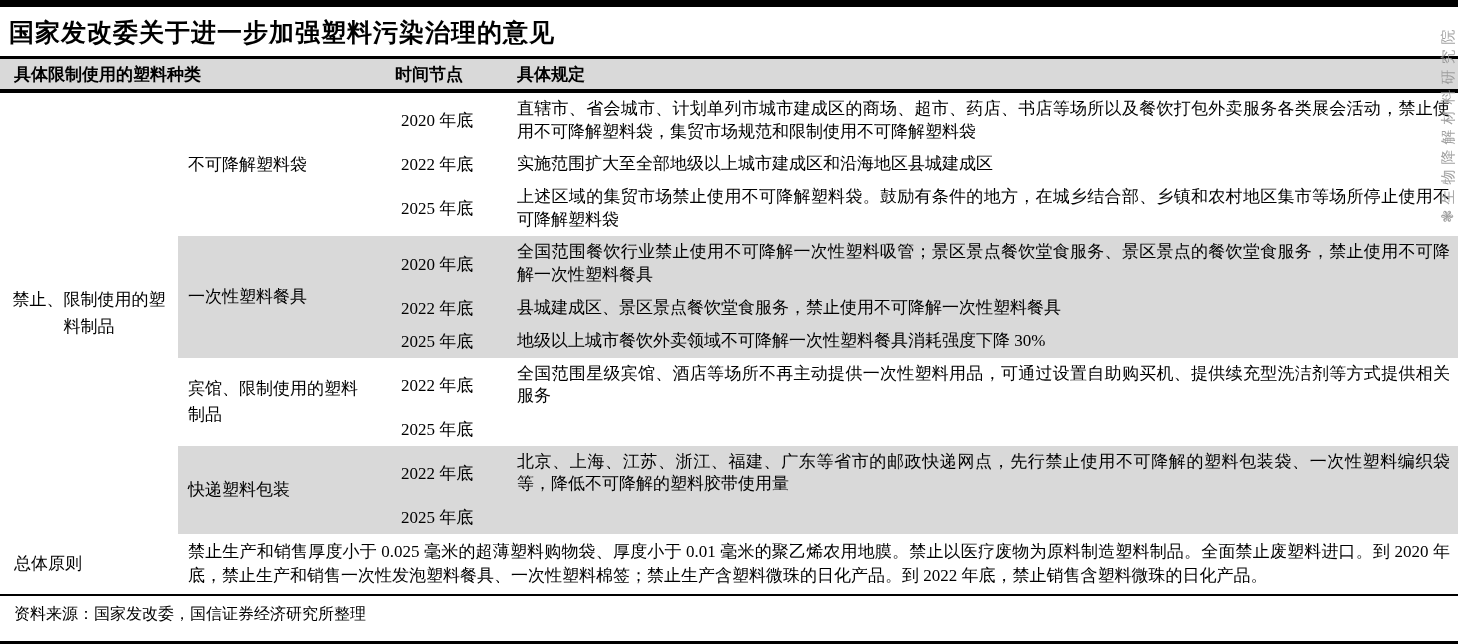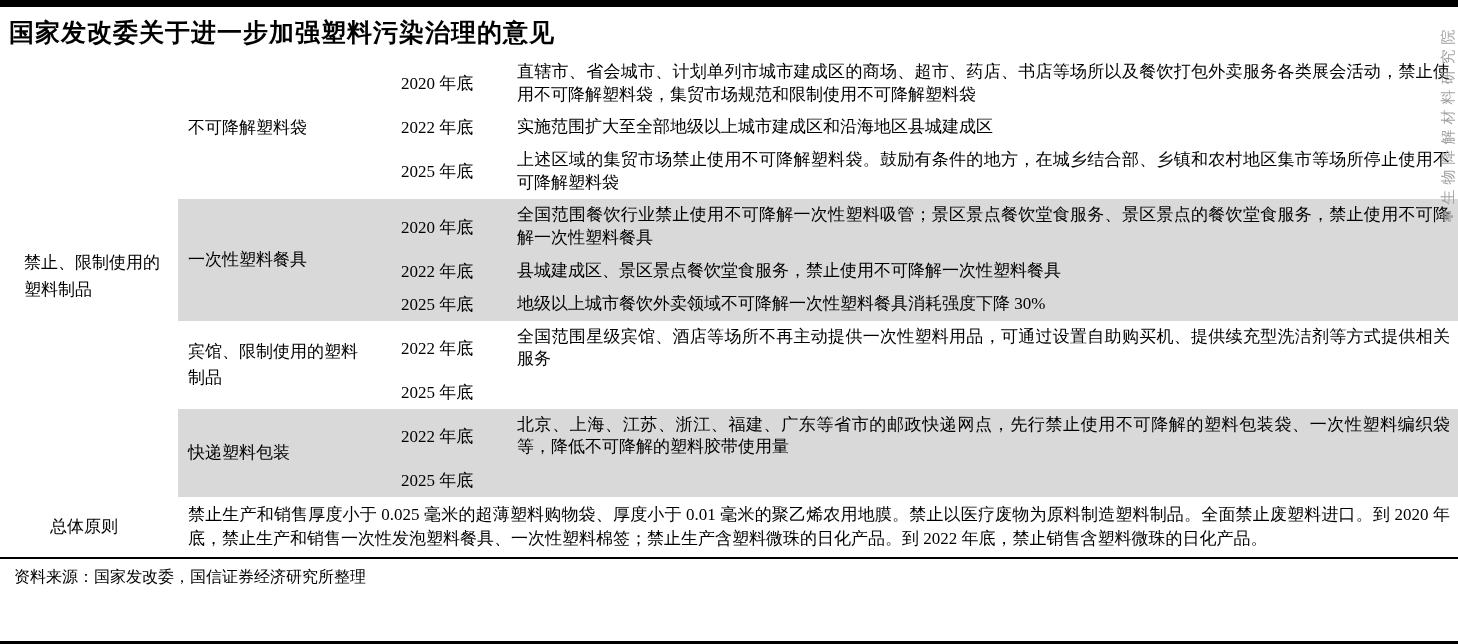--- a/index.html
+++ b/index.html
@@ -32,28 +32,28 @@
   .h2 { grid-column:3; }
   .h3 { grid-column:4; padding-left:5px; }
   .tbl {
     display:grid;
     grid-template-columns:178px 217px 117px 1fr;
     font-size:17px;
   }
   .cat-cell {
     grid-column:1; grid-row:1 / span 4;
     display:flex; align-items:center;
-    padding-left:24px; padding-right:10px;
+    padding-left:10px; padding-right:10px;
     line-height:1.55;
+    text-align:center;
   }
   .p-label {
     grid-column:1; grid-row:5;
     display:flex; align-items:center;
     padding-left:14px;
-    margin-left:36px;
   }
   .p-text {
     grid-column:2 / span 3; grid-row:5;
     padding:6px 8px 6px 10px;
     text-align:justify;
     line-height:1.4;
   }
   .sub-cell { grid-column:2; display:flex; align-items:center; padding-left:10px; }
   .sub-label { max-width:172px; line-height:1.5; }
   .rows-cell { grid-column:3 / span 2; display:flex; flex-direction:column; justify-content:center; }
@@ -89,20 +89,25 @@
   .wm-logo { font-size:16px; letter-spacing:5px; }
 </style>
 </head>
 <body>
 
 <div class="page">
   <div class="top-bar"></div>
 
   <div class="title">国家发改委关于进一步加强塑料污染治理的意见</div>
 
+  <div class="header-row">
+    <div class="h1">具体限制使用的塑料种类</div>
+    <div class="h2">时间节点</div>
+    <div class="h3">具体规定</div>
+  </div>
 
   <div class="tbl">
     <div class="cat-cell">
       <span>禁止、限制使用的塑料制品</span>
     </div>
 
     <div class="sub-cell s1">
       <span class="sub-label">不可降解塑料袋</span>
     </div>
     <div class="rows-cell s1">

